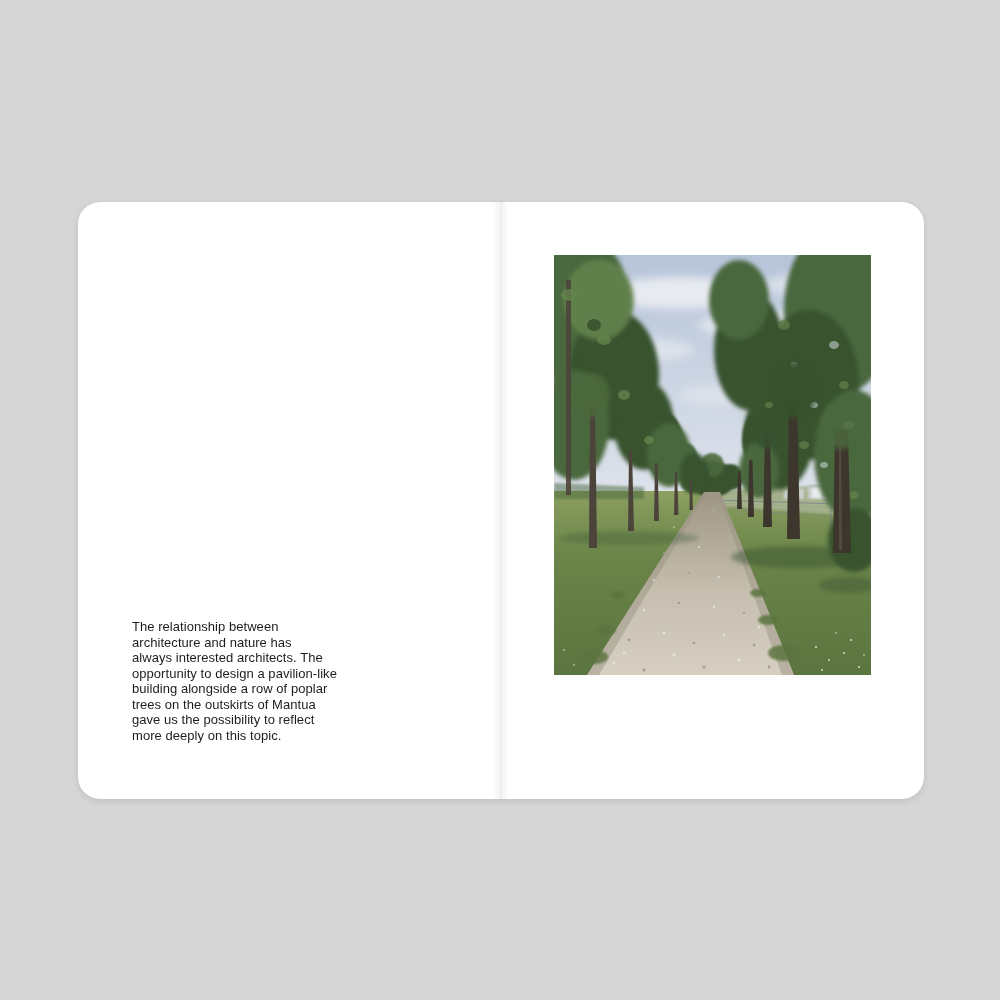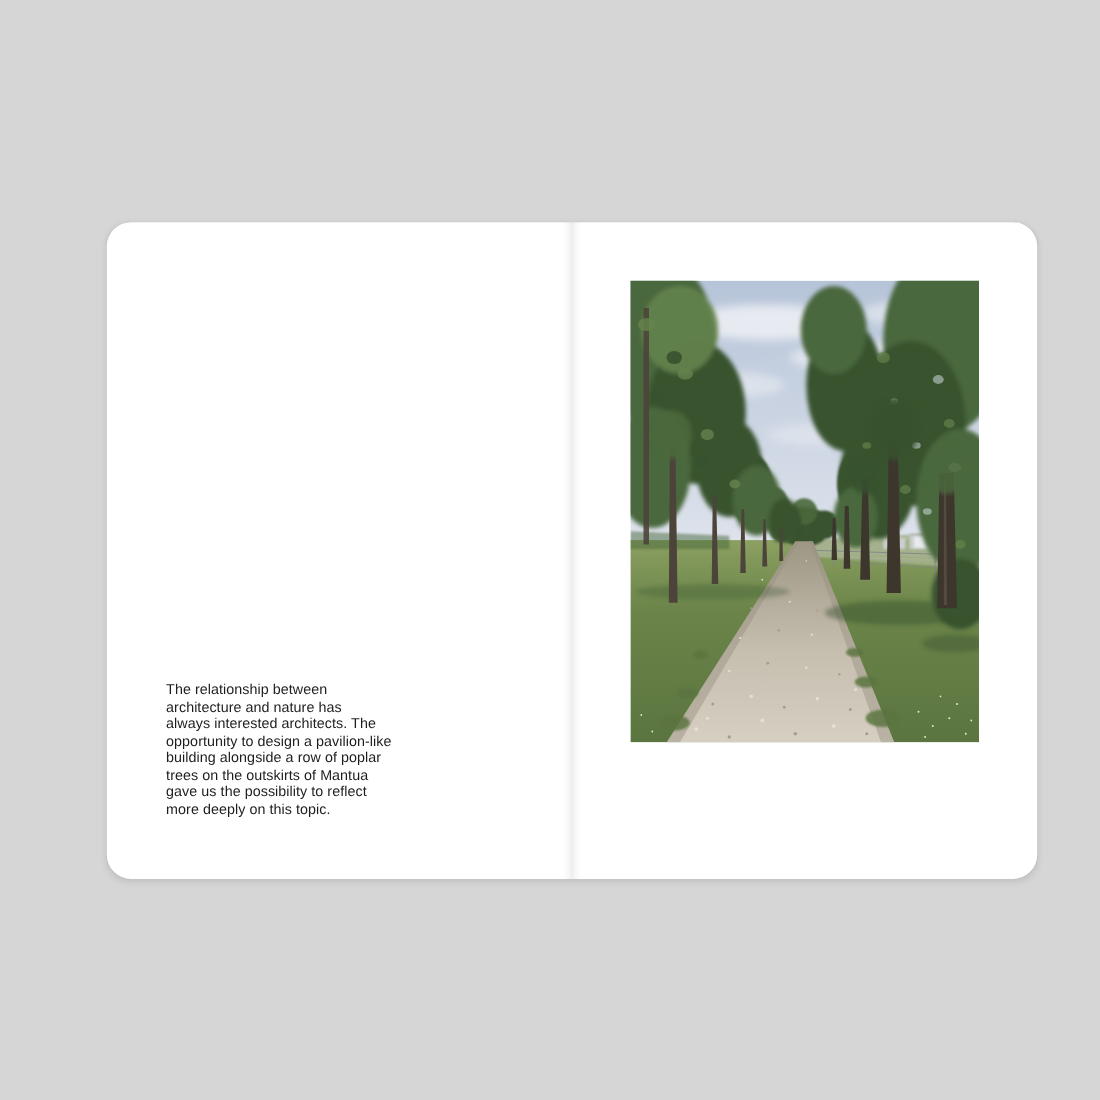--- a/index.html
+++ b/index.html
@@ -9,21 +9,20 @@
     background: var(--canvas-bg, #d6d6d6);
     font-family: "Liberation Sans", sans-serif;
   }
   .book {
     position: absolute;
     left: 78px; top: 202px;
     width: 846px; height: 597px;
     background: var(--page-color, #ffffff);
     border-radius: 22px;
     box-shadow: 0 2px 7px rgba(0,0,0,0.10), 0 0 1px rgba(0,0,0,0.06);
-    margin-left: 19px;
   }
   .page {
     position: absolute; top: 0; bottom: 0; width: 50%;
   }
   .page-left  { left: 0; }
   .page-right { right: 0; }
   .spine {
     position: absolute; top: 0; bottom: 0;
     left: calc(50% - 8px); width: 16px;
     background: linear-gradient(90deg,

